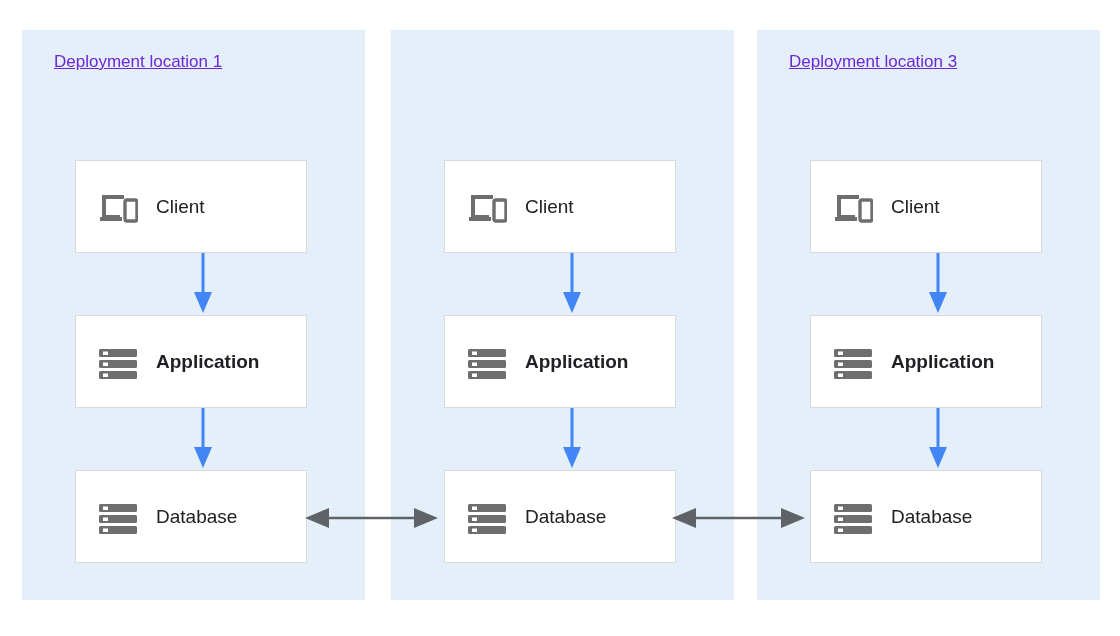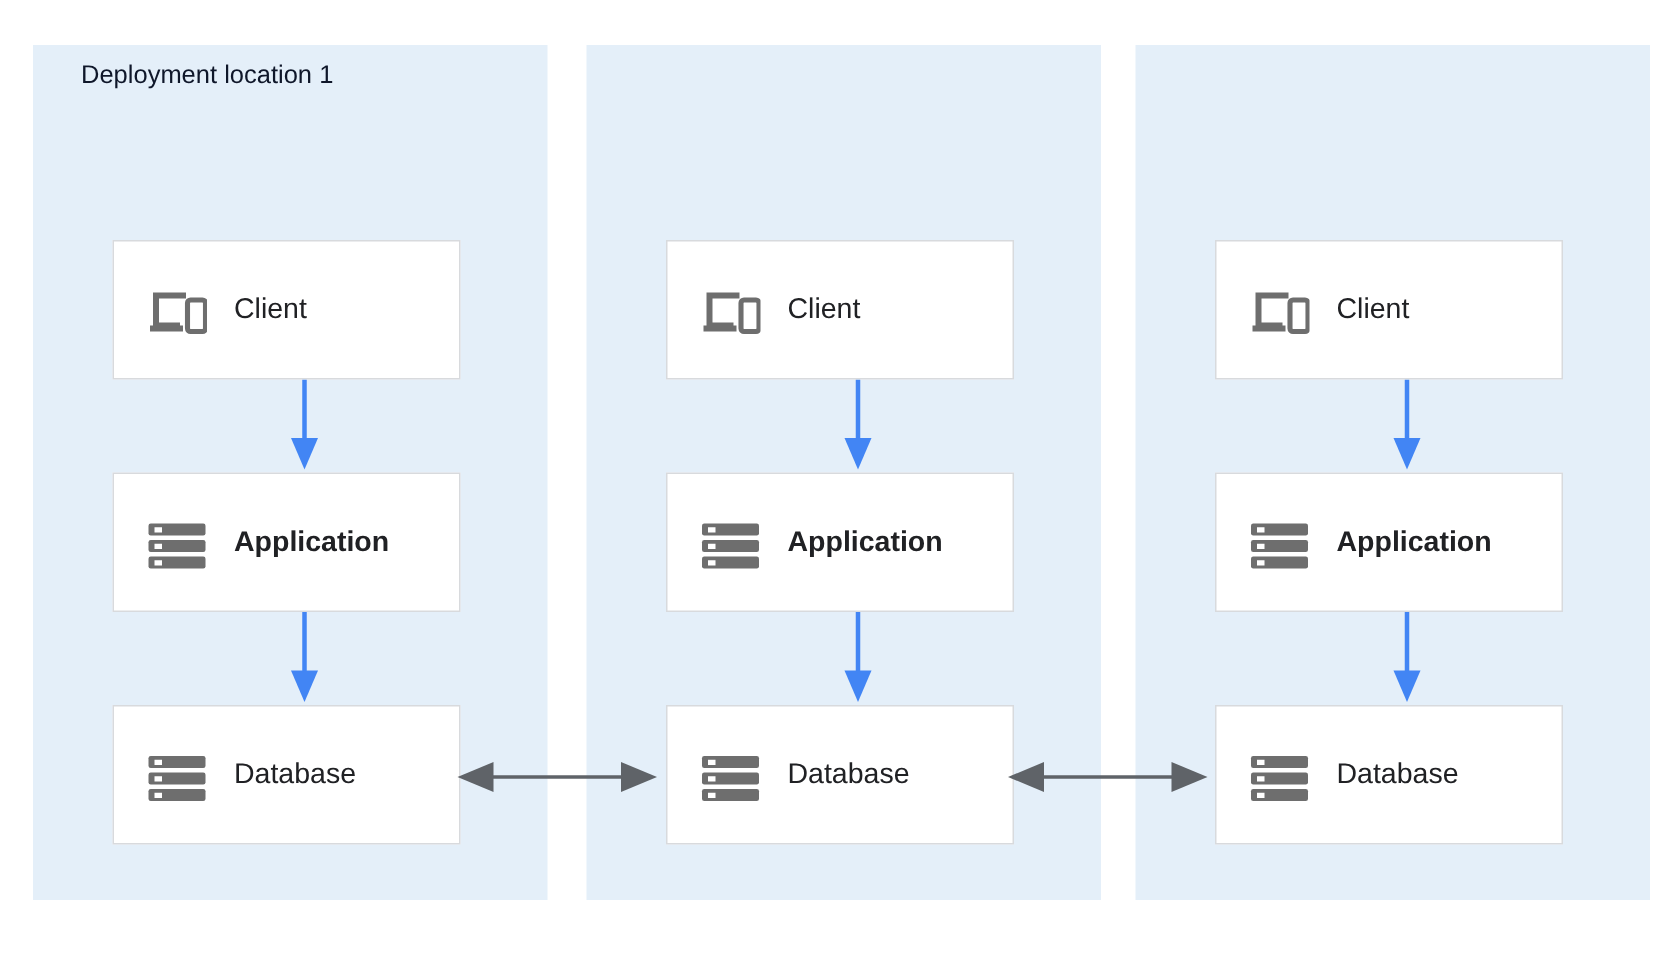--- a/index.html
+++ b/index.html
@@ -28,26 +28,27 @@
     width: 343px;
     height: 570px;
     background: #e4eff9;
   }
   #zone-0 { left: 22px; }
   #zone-1 { left: 391px; }
   #zone-2 { left: 757px; }
 
   .zone-title {
     position: absolute;
-    top: 10px;
+    top: 22px;
     left: 32px;
     font-size: 17px;
     line-height: 20px;
-    color: #0f172a;
+    color: #6d28d9;
     white-space: nowrap;
+    text-decoration: underline;
   }
 
   
   .node {
     position: absolute;
     left: 53px;
     width: 232px;
     height: 93px;
     background: #ffffff;
     border: 1px solid #d8dadd;
@@ -183,20 +184,21 @@
       <line x1="13" y1="0" x2="13" y2="42" stroke="#4285f4" stroke-width="3"></line>
       <polygon points="13,60 4,39 22,39" fill="#4285f4"></polygon>
     </svg>
     <svg class="varrow a2" viewBox="0 0 26 62">
       <line x1="13" y1="0" x2="13" y2="42" stroke="#4285f4" stroke-width="3"></line>
       <polygon points="13,60 4,39 22,39" fill="#4285f4"></polygon>
     </svg>
   </div>
 
   <div class="zone" id="zone-2">
+    <div class="zone-title">Deployment location 3</div>
 
     <div class="node client">
       <svg class="node-icon" viewBox="0 0 40 40">
         <path d="M4 8 h22 v4 H8 v16 h14 v4 H4 Z" fill="#6e6e6e"></path>
         <rect x="2" y="30" width="22" height="4" fill="#6e6e6e"></rect>
         <rect x="27" y="13" width="12" height="21" rx="2" fill="none" stroke="#6e6e6e" stroke-width="3.4"></rect>
       </svg>
       <span class="node-label">Client</span>
     </div>
 

